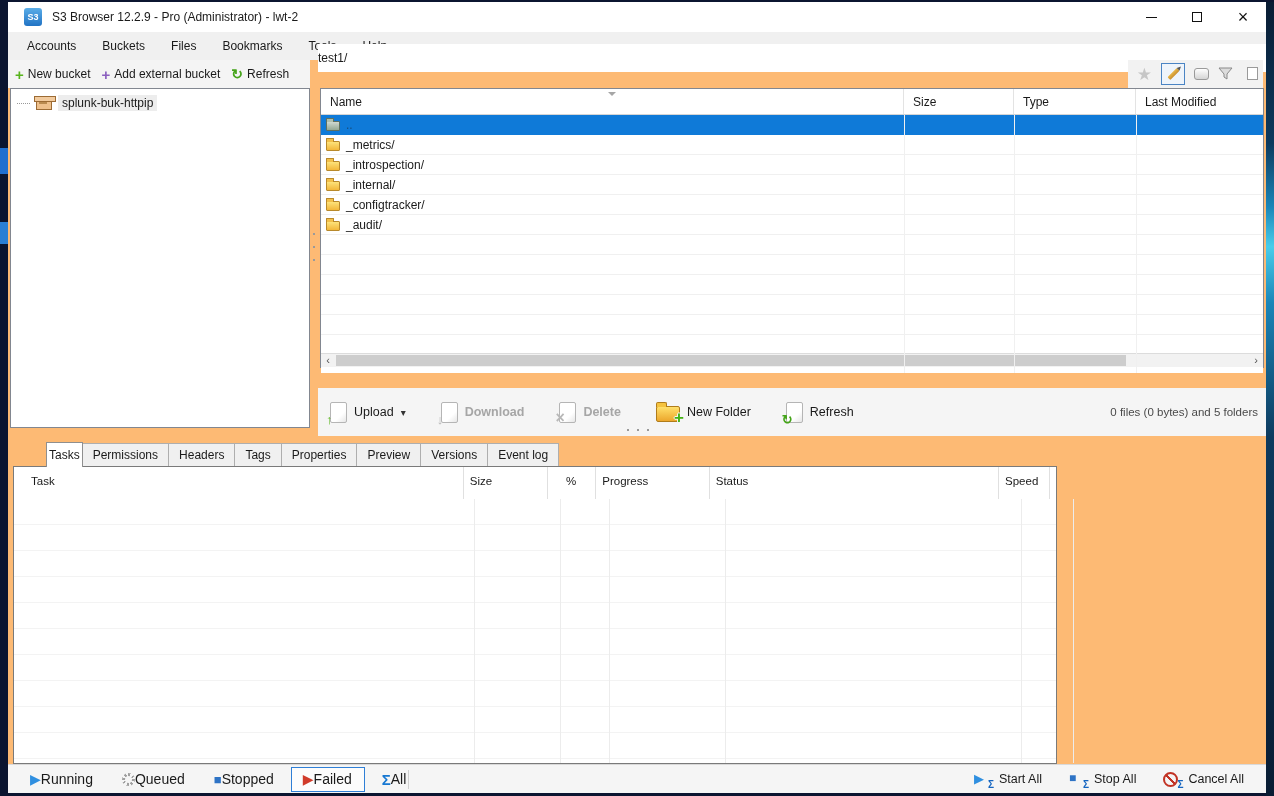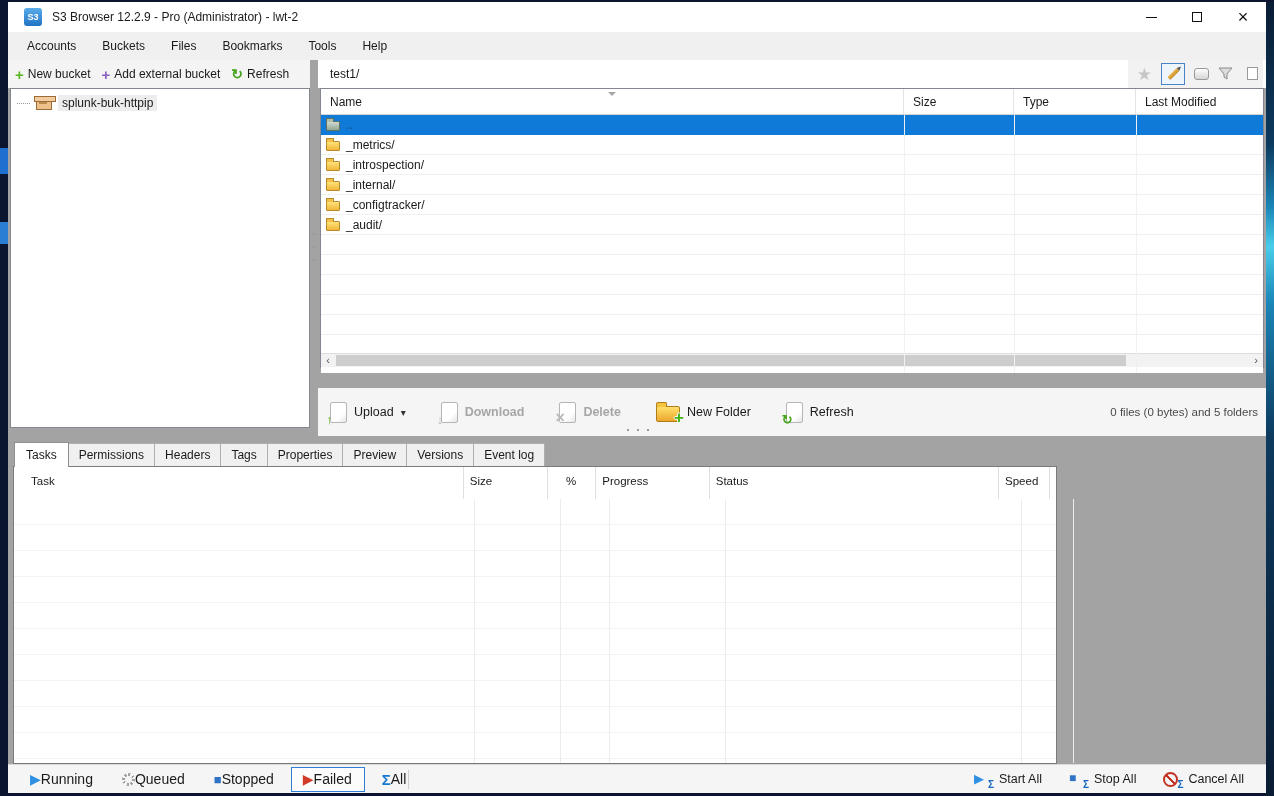--- a/index.html
+++ b/index.html
@@ -8,21 +8,21 @@
 
   
   .desktop-left { position:absolute; left:0; top:0; width:8px; height:796px; background:#0b1530; }
   .desk-frag1 { position:absolute; left:0; top:148px; width:8px; height:26px; background:#1f6fd0; }
   .desk-frag2 { position:absolute; left:0; top:222px; width:8px; height:22px; background:#2a7fd4; }
   .desktop-right { position:absolute; right:0; top:0; width:8px; height:796px;
     background:linear-gradient(180deg,#091c33 0%,#0d3a5e 18%,#1b86b8 26%,#49cdea 31%,#1b86b8 38%,#0d3a5e 55%,#091c33 100%); }
   .desktop-top { position:absolute; left:0; top:0; width:100%; height:2px; background:#0b1530; }
   .desktop-bottom { position:absolute; left:8px; width:1258px; bottom:0; height:3px; background:#0b1530; }
 
-  .window { position:absolute; left:8px; top:2px; width:1258px; height:791px; background:#a3a3a3; }
+  .window { position:absolute; left:8px; top:2px; width:1258px; height:791px; background:#fdba74; }
 
   
   .titlebar { position:absolute; left:0; top:0; width:100%; height:30px; background:#ffffff; display:flex; align-items:center; }
   .app-icon { width:18px; height:18px; margin-left:16px; border-radius:3px; background:linear-gradient(#5aade8,#2173c4);
     color:#fff; font-size:9px; font-weight:bold; display:flex; align-items:center; justify-content:center; }
   .title-text { margin-left:10px; }
   .win-controls { margin-left:auto; display:flex; height:100%; }
   .win-btn { width:46px; display:flex; align-items:center; justify-content:center; }
   .glyph-min { width:11px; height:1px; background:#111; }
   .glyph-max { width:10px; height:10px; border:1px solid #111; }
@@ -34,21 +34,21 @@
 
   
   .left-toolbar { position:absolute; left:0; top:58px; width:302px; height:28px; background:#f4f4f4; display:flex; align-items:center; gap:11px; padding-left:7px; }
   .tb-btn { display:flex; align-items:center; gap:4px; white-space:nowrap; }
   .plus { font-weight:bold; font-size:15px; line-height:1; }
   .plus.green::before { content:"+"; color:#58b41c; }
   .plus.purple::before { content:"+"; color:#8b5fbf; }
   .refresh-glyph::before { content:"↻"; color:#45a41a; font-weight:bold; font-size:14px; line-height:1; }
 
   
-  .path-bar { position:absolute; left:310px; top:58px; right:0; height:28px; background:#fff; display:flex; align-items:center; padding-left:12px; }
+  .path-bar { position:absolute; left:310px; top:42px; right:0; height:28px; background:#fff; display:flex; align-items:center; padding-left:0; }
   .path-icons { position:absolute; right:3px; top:58px; height:28px; display:flex; align-items:center; gap:9px; background:#f2f2f2; padding:0 5px 0 9px; }
   .star-ic::before { content:"★"; color:#c6c6c6; font-size:17px; line-height:1; }
   .pencil-btn { width:24px; height:22px; border:1px solid #4a84c4; background:#eef4fb; display:flex; align-items:center; justify-content:center; }
   .pencil { width:13px; height:4px; background:linear-gradient(#e8b84b,#c98f2f); transform:rotate(-45deg); border-radius:1px; position:relative; }
   .pencil::before { content:""; position:absolute; right:-4px; top:0; border-top:2px solid transparent; border-bottom:2px solid transparent; border-left:4px solid #555; }
   .btn-ic { width:15px; height:12px; border:1px solid #9a9a9a; border-radius:3px; background:linear-gradient(#fefefe,#d5d5d5); }
   .copy-ic { width:11px; height:13px; border:1px solid #9a9a9a; background:#fff; position:relative; margin-left:4px; margin-bottom:2px; }
   .copy-ic::before { content:""; position:absolute; top:-4px; left:-4px; width:11px; height:13px; border:1px solid #9a9a9a; background:#fff; z-index:-1; }
 
   
@@ -99,21 +99,21 @@
   .nf-ic::after { content:"+"; position:absolute; right:-5px; bottom:-7px; color:#44b214; font-weight:bold; font-size:17px;
     text-shadow:-1px 0 #f5f5f5,1px 0 #f5f5f5,0 -1px #f5f5f5,0 1px #f5f5f5; }
   .caret-down::before { content:"▾"; font-size:10px; color:#333; }
   .ft-status { margin-left:auto; padding-right:8px; color:#4a4a4a; font-size:11.5px; }
   .h-grip { position:absolute; left:619px; top:427px; display:flex; gap:8px; }
   .h-grip i { width:2px; height:2px; background:#9a9a9a; }
 
   
   .tabs { position:absolute; left:6px; top:437px; display:flex; align-items:flex-end; height:27px; z-index:5; }
   .tab { padding:4px 10px; background:#f0f0f0; border:1px solid #aeaeae; border-bottom:none; margin-right:-1px; }
-  .tab.active { background:#fff; border-color:#8f8f8f; padding:5px 11px; margin-bottom:-1px; z-index:6; position:relative; }
+  .tab.active { background:#fff; border-color:#8f8f8f; padding:5px 2px; margin-bottom:-1px; z-index:6; position:relative;margin-left:32px; }
 
   
   .task-panel { position:absolute; left:5px; top:464px; width:1044px; height:298px; background:#fff; border:1px solid #7a7a7a; }
   .task-header { display:flex; height:32px; position:relative; }
   .t-hcell { border-right:1px solid #e0e0e0; padding:8px 0 0 6px; font-size:11.5px; }
   .tc0 { width:460px; padding-left:17px; } .tc1 { width:86px; } .tc2 { width:49px; padding-left:18px; }
   .tc3 { width:116px; } .tc4 { width:296px; } .tc5 { width:52px; } .tc6 { flex:1; border-right:none; }
   .task-body { position:absolute; left:0; top:32px; right:0; bottom:0;
     background:repeating-linear-gradient(to bottom,#fff 0 25px,#f3f3f3 25px 26px); }
   .t-vline { position:absolute; top:0; bottom:0; width:1px; background:#ececec; }

